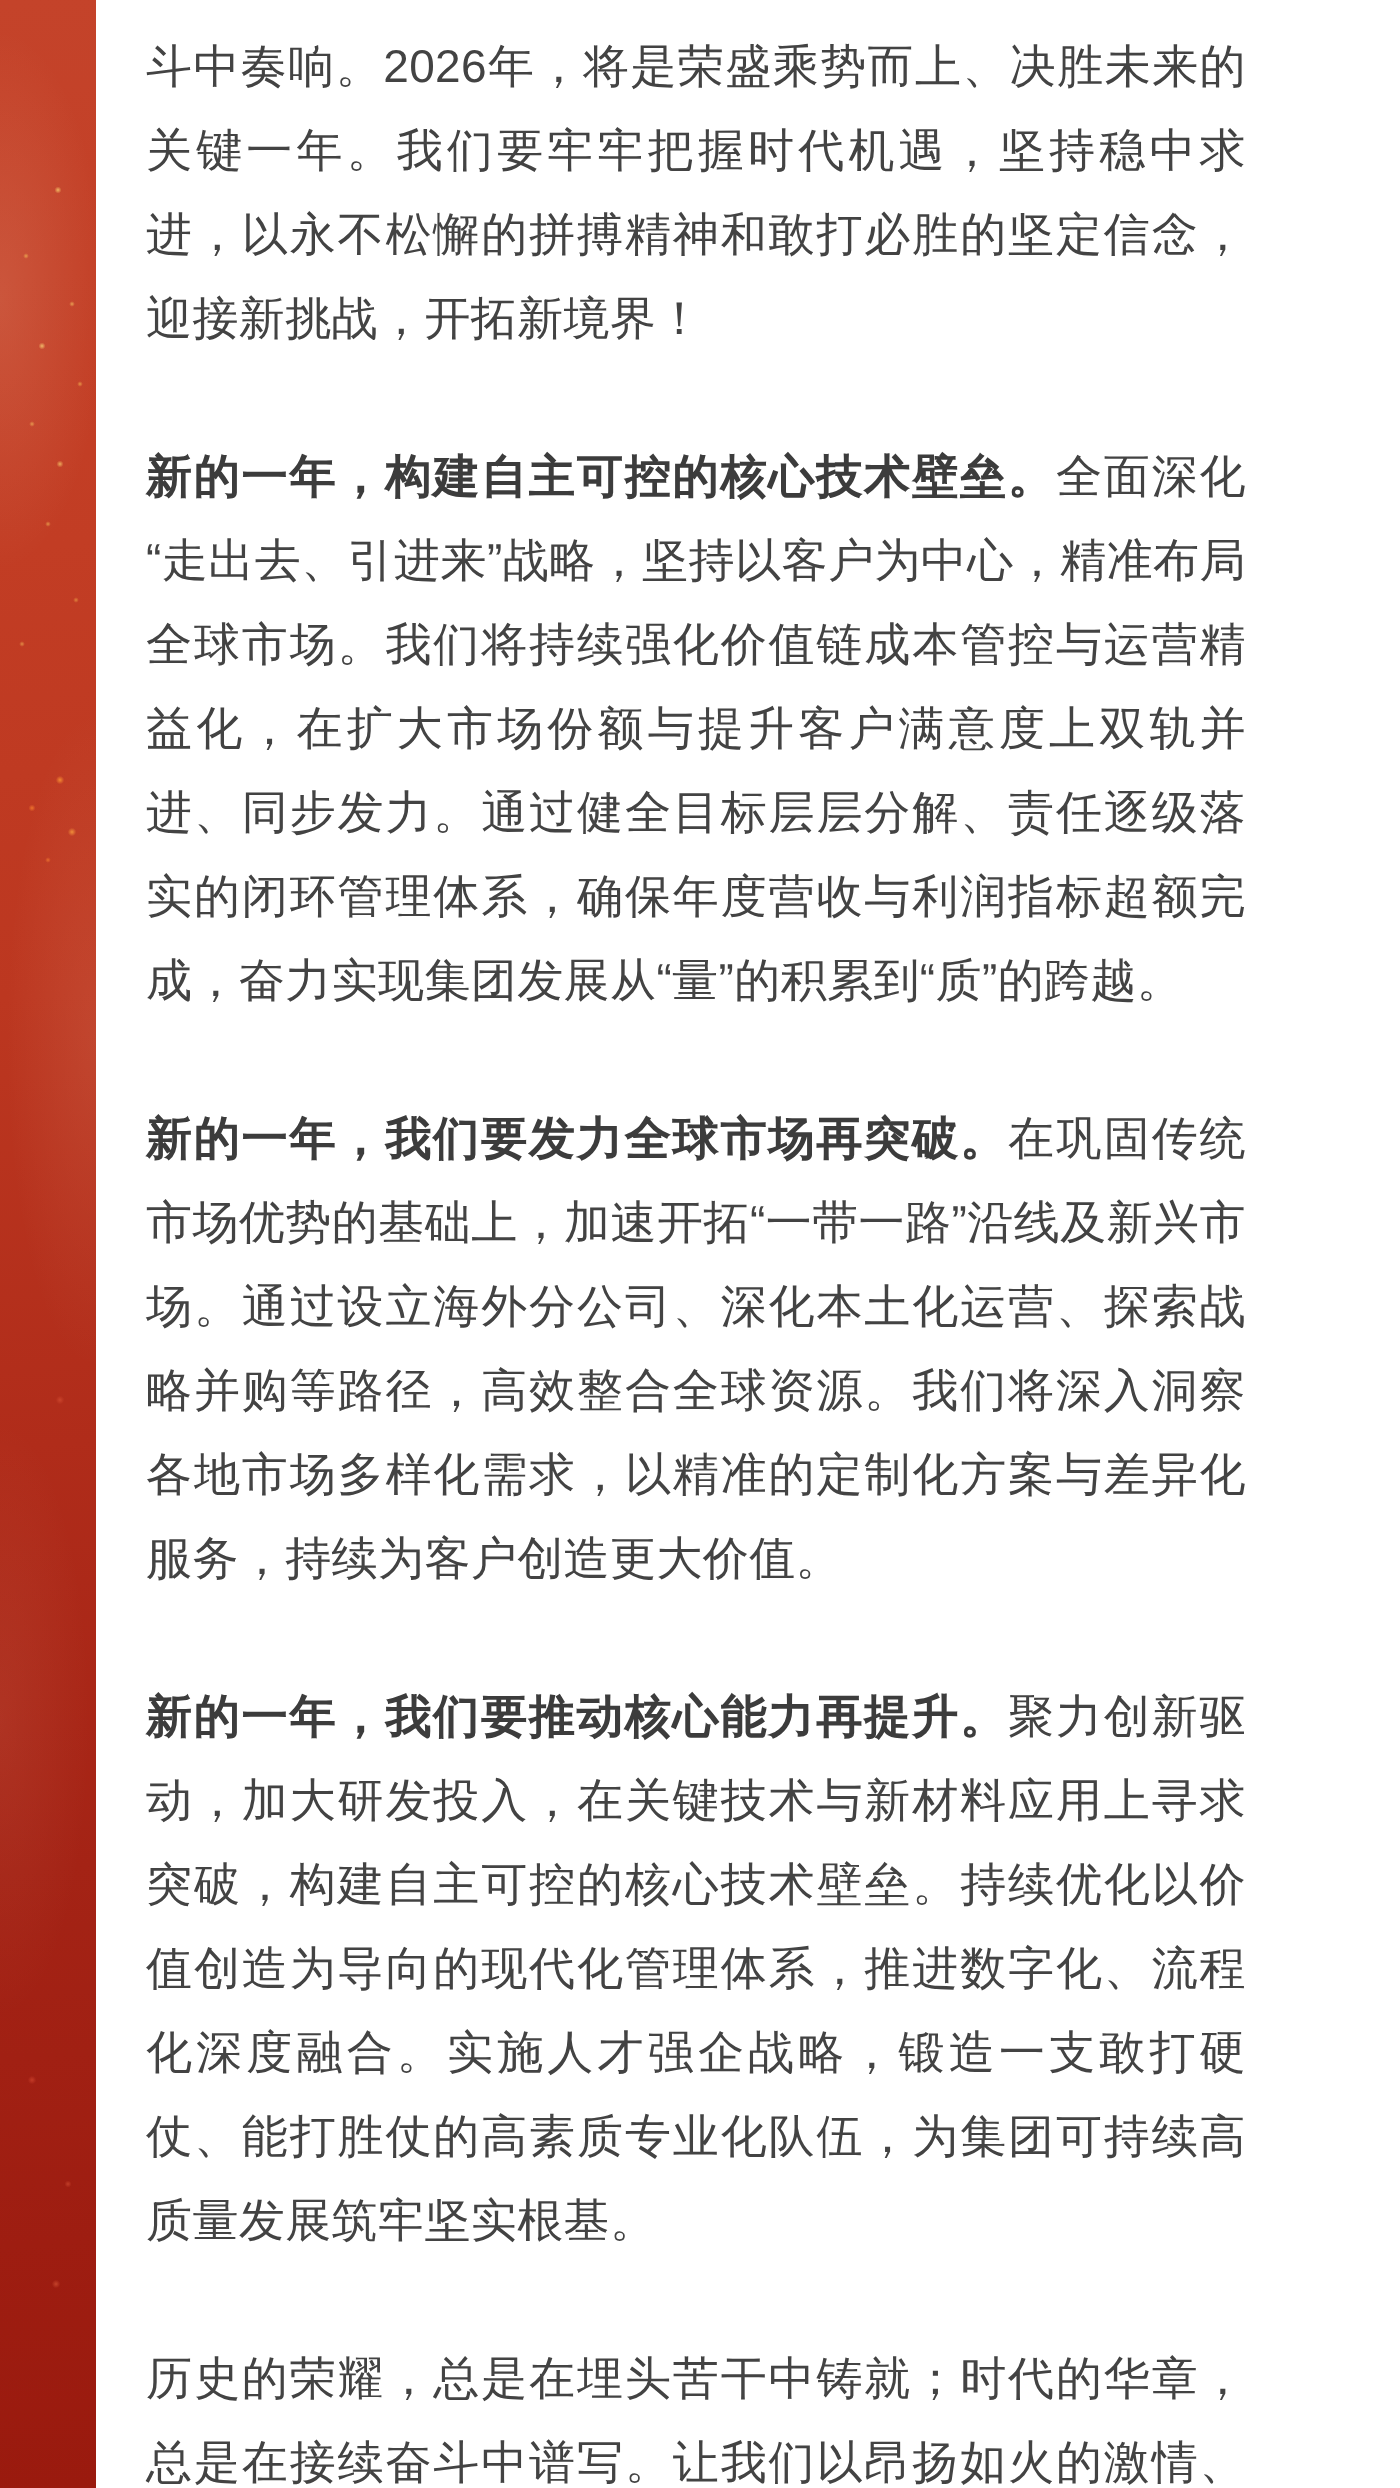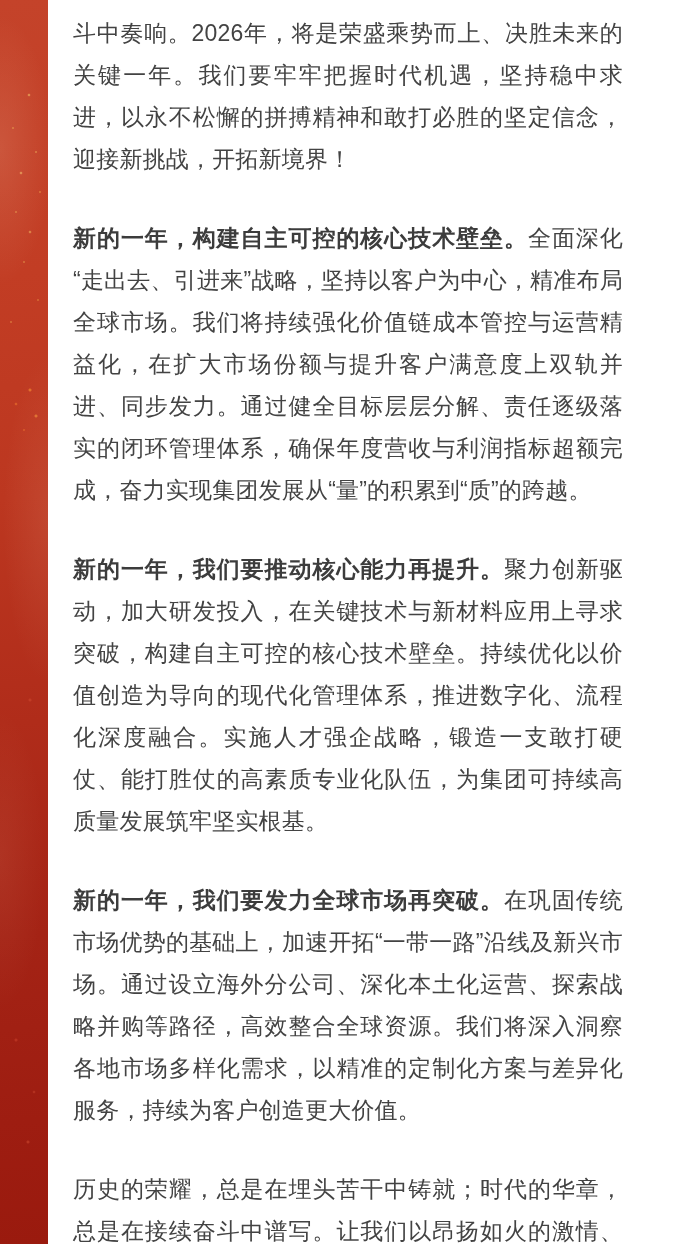--- a/index.html
+++ b/index.html
@@ -120,20 +120,20 @@
 
   <div class="strip strip-left"></div>
   <div class="strip strip-right"></div>
 
   <div class="content">
 
     <p class="paragraph"><span class="lead"></span><span>斗中奏响。2026年，将是荣盛乘势而上、决胜未来的关键一年。我们要牢牢把握时代机遇，坚持稳中求进，以永不松懈的拼搏精神和敢打必胜的坚定信念，迎接新挑战，开拓新境界！</span></p>
 
     <p class="paragraph"><span class="lead">新的一年，构建自主可控的核心技术壁垒。</span><span>全面深化“走出去、引进来”战略，坚持以客户为中心，精准布局全球市场。我们将持续强化价值链成本管控与运营精益化，在扩大市场份额与提升客户满意度上双轨并进、同步发力。通过健全目标层层分解、责任逐级落实的闭环管理体系，确保年度营收与利润指标超额完成，奋力实现集团发展从“量”的积累到“质”的跨越。</span></p>
 
+    <p class="paragraph"><span class="lead">新的一年，我们要发力全球市场再突破。</span><span>在巩固传统市场优势的基础上，加速开拓“一带一路”沿线及新兴市场。通过设立海外分公司、深化本土化运营、探索战略并购等路径，高效整合全球资源。我们将深入洞察各地市场多样化需求，以精准的定制化方案与差异化服务，持续为客户创造更大价值。</span></p>
+
     <p class="paragraph"><span class="lead">新的一年，我们要推动核心能力再提升。</span><span>聚力创新驱动，加大研发投入，在关键技术与新材料应用上寻求突破，构建自主可控的核心技术壁垒。持续优化以价值创造为导向的现代化管理体系，推进数字化、流程化深度融合。实施人才强企战略，锻造一支敢打硬仗、能打胜仗的高素质专业化队伍，为集团可持续高质量发展筑牢坚实根基。</span></p>
-
-    <p class="paragraph"><span class="lead">新的一年，我们要发力全球市场再突破。</span><span>在巩固传统市场优势的基础上，加速开拓“一带一路”沿线及新兴市场。通过设立海外分公司、深化本土化运营、探索战略并购等路径，高效整合全球资源。我们将深入洞察各地市场多样化需求，以精准的定制化方案与差异化服务，持续为客户创造更大价值。</span></p>
 
     <p class="paragraph"><span class="lead"></span><span>历史的荣耀，总是在埋头苦干中铸就；时代的华章，总是在接续奋斗中谱写。让我们以昂扬如火的激情、坚韧如山的意志，向着高效节能耐火材料服务商的宏伟目标坚定迈</span></p>
 
   </div>
 </div>
 
 </body></html>

